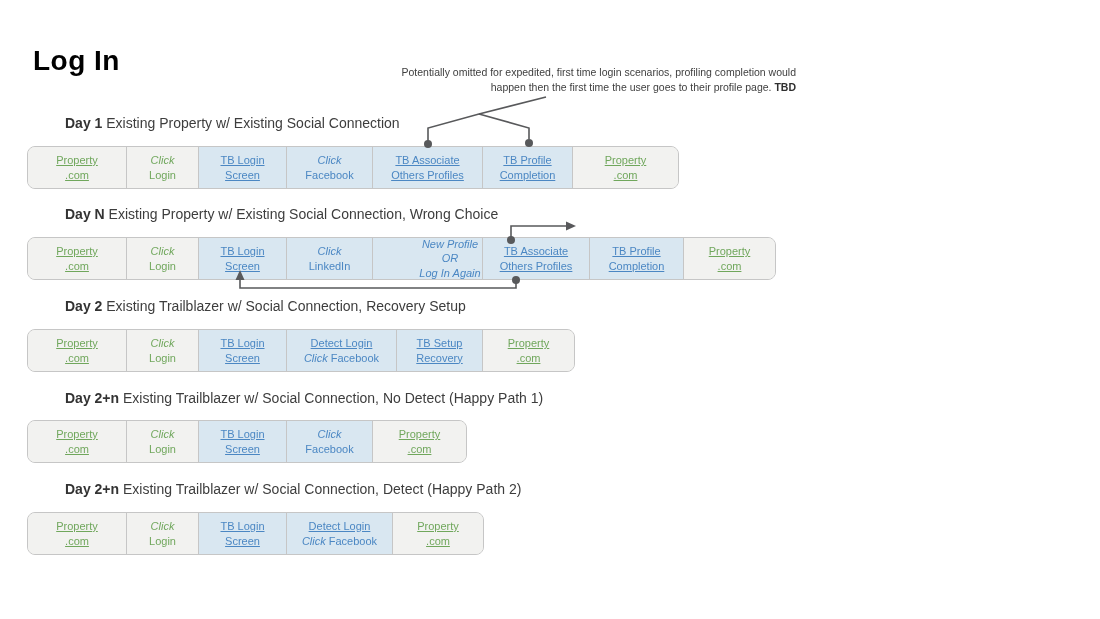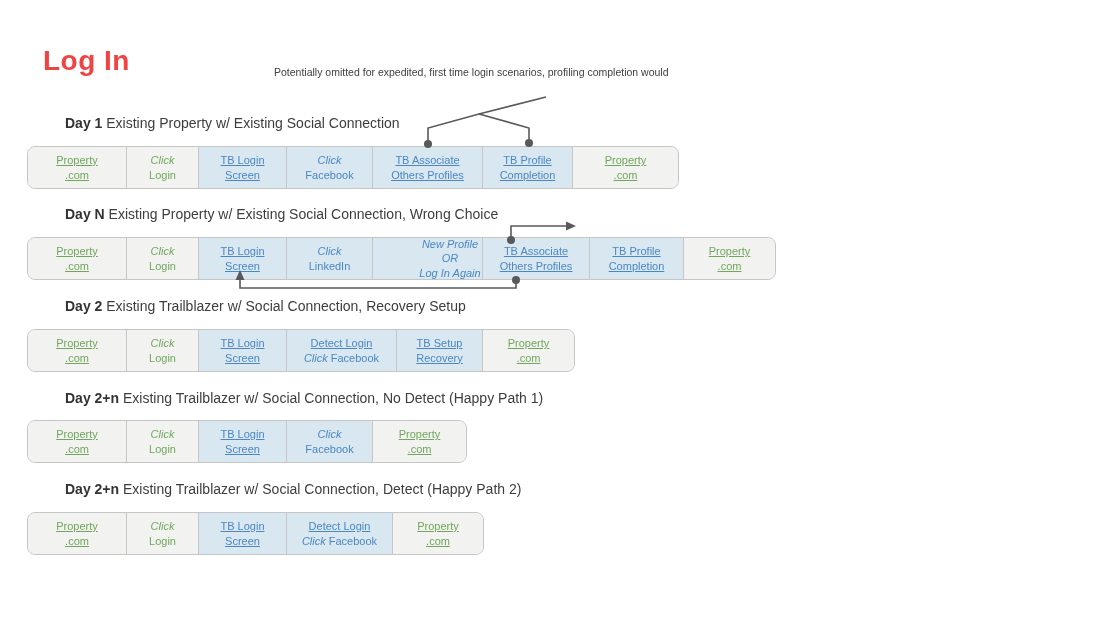--- a/index.html
+++ b/index.html
@@ -13,27 +13,27 @@
   }
   *{margin:0;padding:0;box-sizing:border-box;}
   html,body{width:1100px;height:619px;}
   body{
     position:relative;
     background:#ffffff;
     font-family:"Liberation Sans", sans-serif;
     overflow:hidden;
   }
   .page-title{
-    position:absolute; left:43px; top:45px;
-    font-size:28px; font-weight:bold; color:#ef4444;
+    position:absolute; left:33px; top:45px;
+    font-size:28px; font-weight:bold; color:#000000;
     letter-spacing:0.5px;
   }
   .annotation{
-    position:absolute; left:274px; top:65px; width:500px;
-    text-align:left; font-size:10.5px; line-height:15px; color:#404040;
+    position:absolute; left:296px; top:65px; width:500px;
+    text-align:right; font-size:10.5px; line-height:15px; color:#404040;
   }
   .annotation b{color:#2f2f2f;}
   .flow-heading{
     position:absolute; left:33px;
     font-size:14px; color:var(--heading); white-space:nowrap;
   }
   .flow-heading b{font-weight:bold; color:#333;padding-left:32px;}
   .flow-row{
     position:absolute; left:27px; height:43px;
     display:flex;
@@ -59,20 +59,21 @@
   svg.connectors path{fill:none; stroke:var(--connector); stroke-width:1.6;}
   svg.connectors circle, svg.connectors polygon{fill:var(--connector); stroke:none;}
 </style>
 </head>
 <body style="--green-text: #70a75c; --blue-text: #4b87c3; --blue-bg: #d9e7f1; --gray-bg: #f2f2f0; --border: #c6c6c6; --connector: #58595b; --heading: #3d3d3d;">
 
 <div class="page-title">Log In</div>
 
 <div class="annotation">
   <div>Potentially omitted for expedited, first time login scenarios, profiling completion would</div>
+  <div><span>happen then the first time the user goes to their profile page.</span> <b>TBD</b></div>
 </div>
 
 <div id="flows">
     <div class="flow-heading" style="top: 115px;"><b>Day 1</b><span> Existing Property w/ Existing Social Connection</span></div>
     <div class="flow-row" style="top: 146px;">
       <div class="step theme-property" style="width: 98px;">
         <div><span class="seg-u">Property</span></div>
         <div><span class="seg-u">.com</span></div>
       </div>
       <div class="step theme-property" style="width: 72px;">

